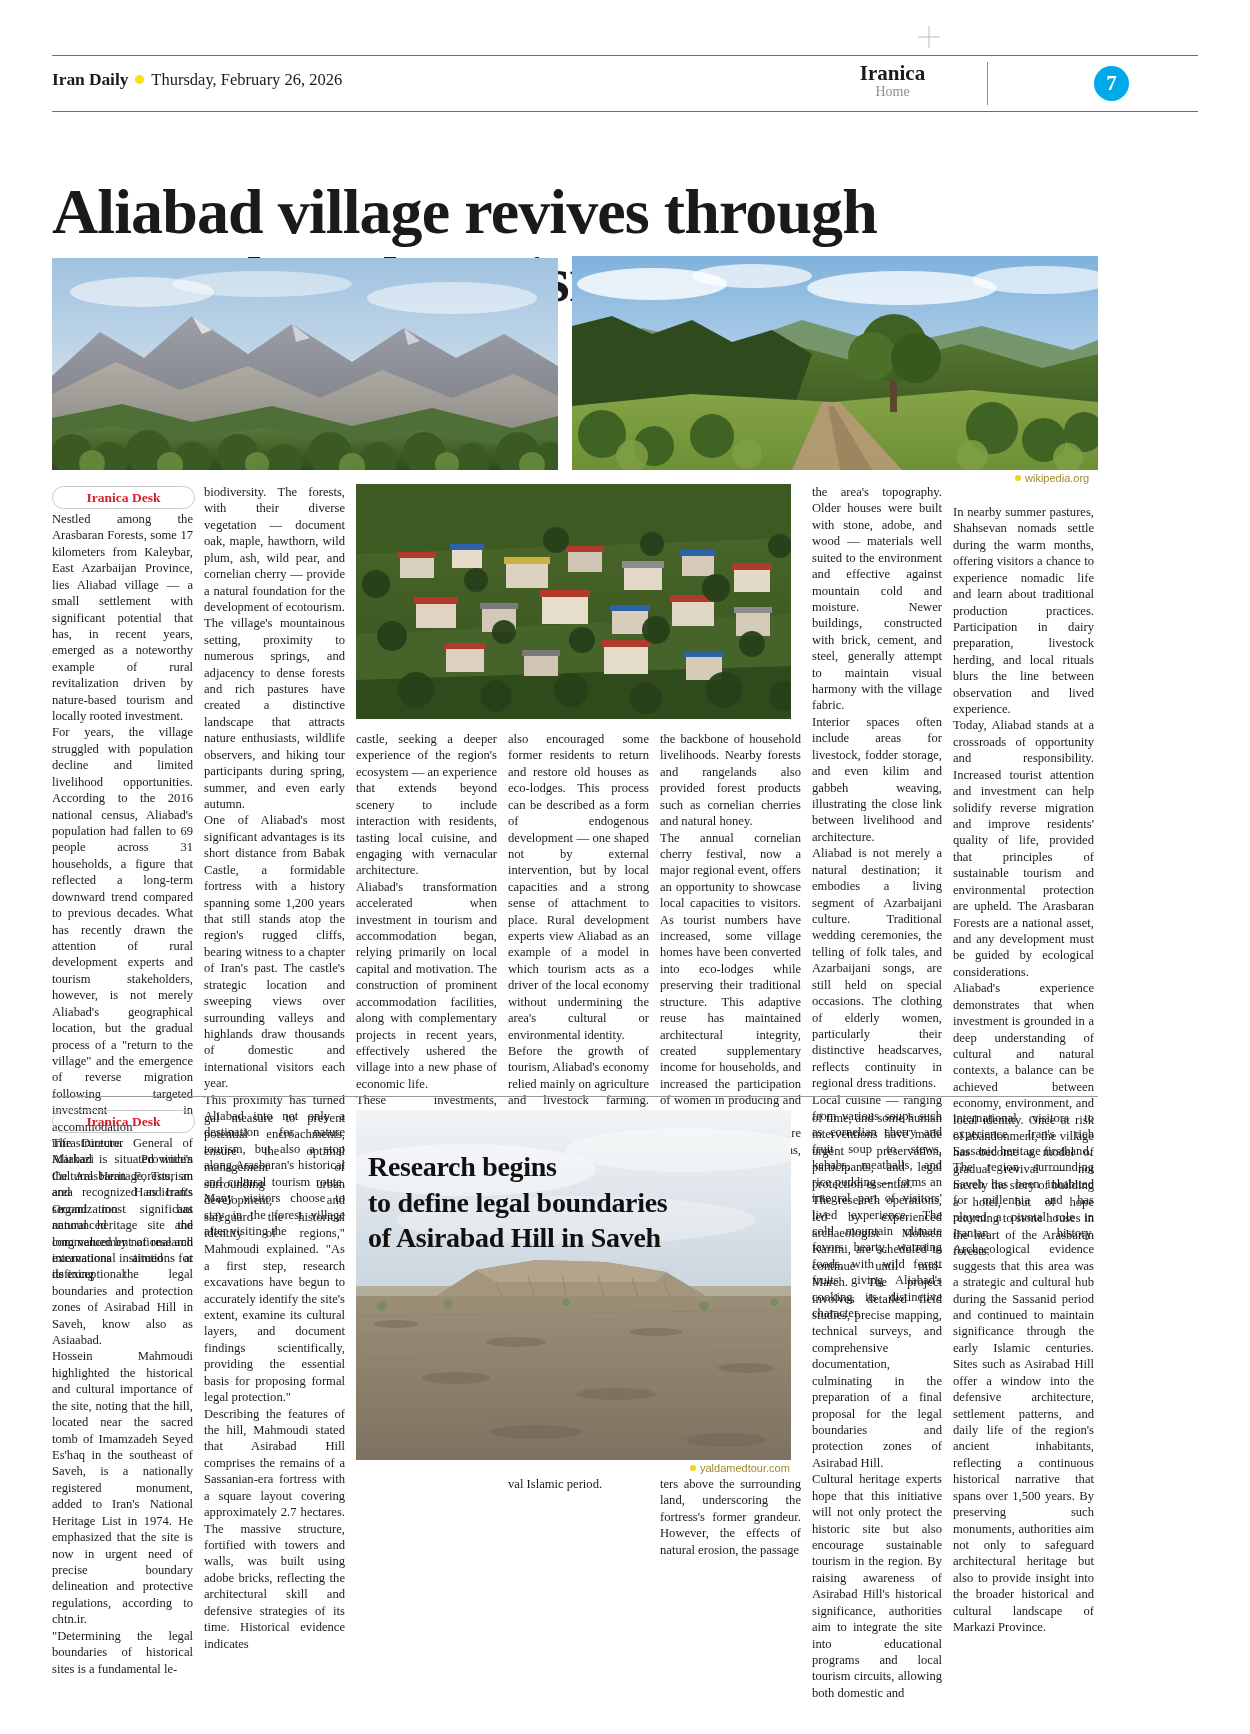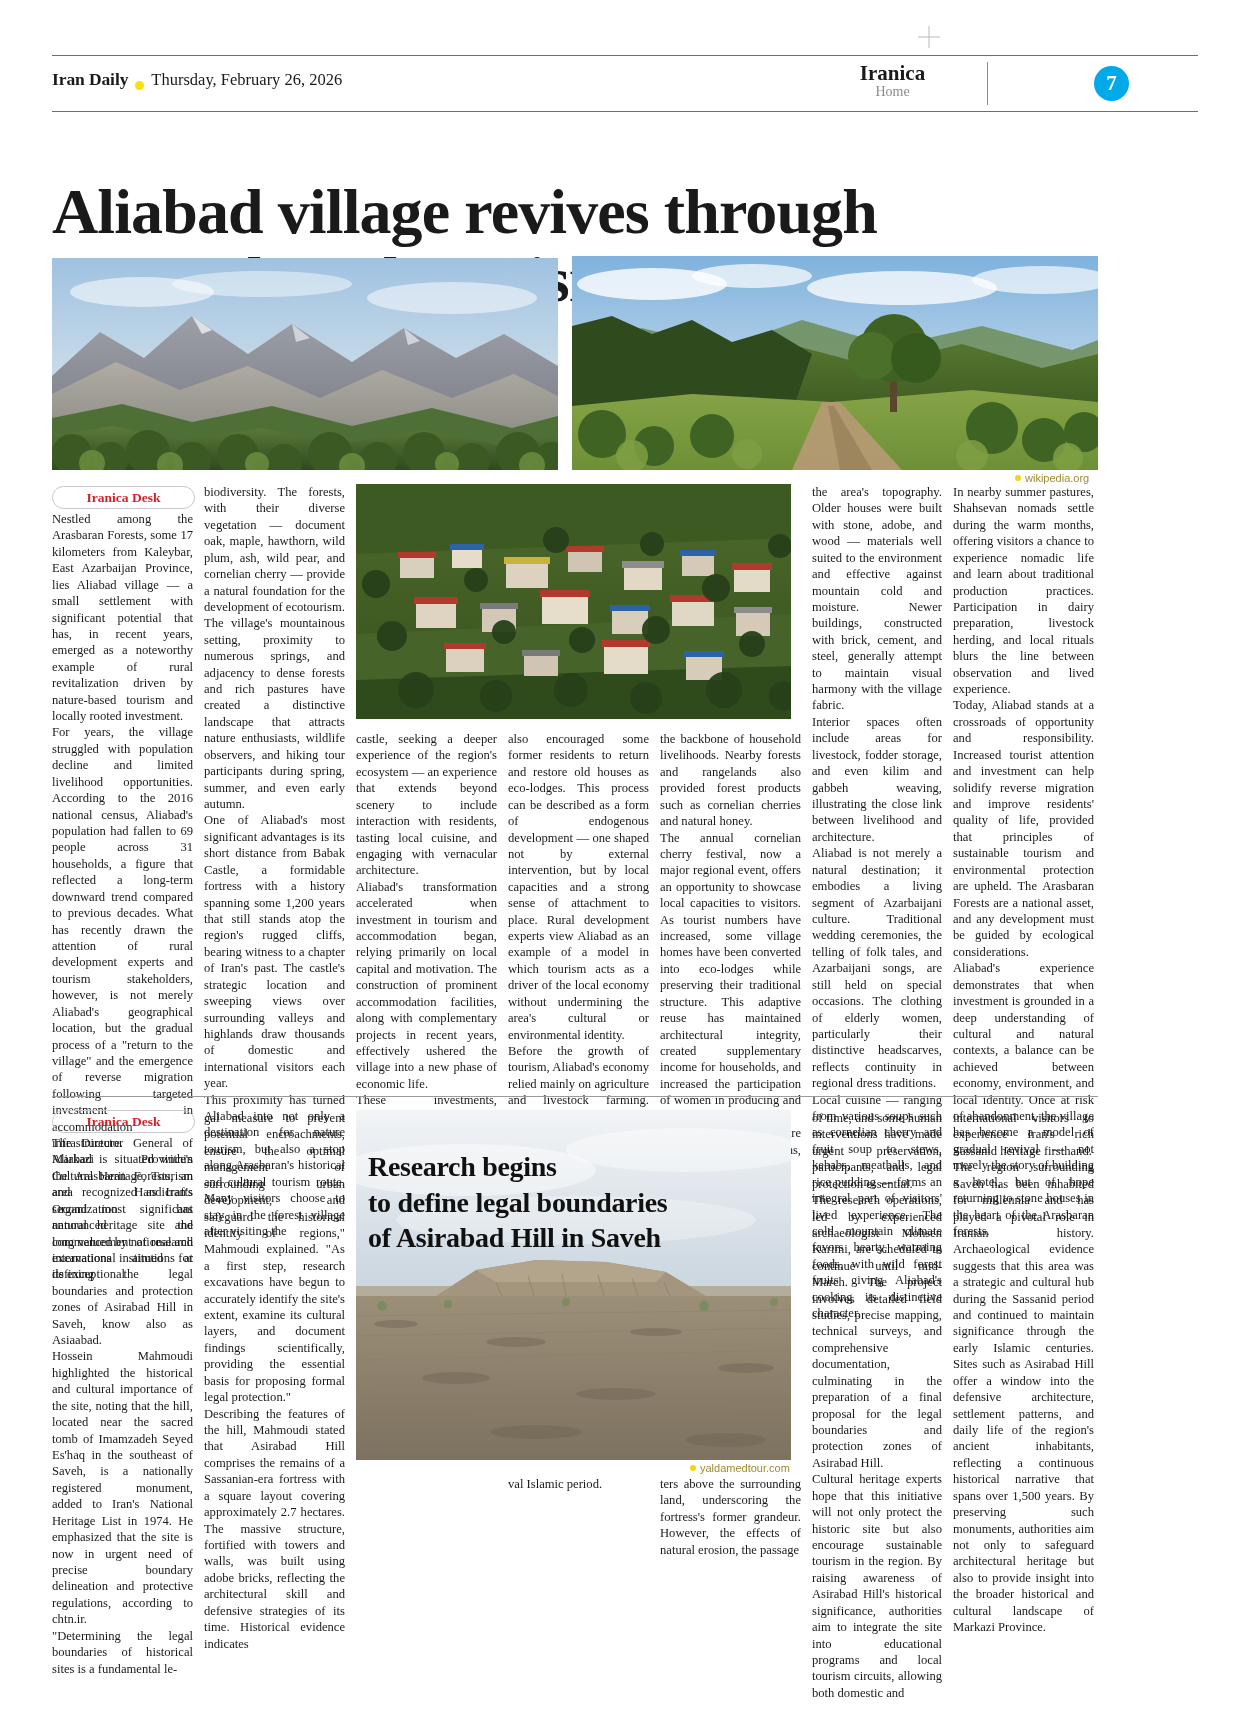--- a/index.html
+++ b/index.html
@@ -13,21 +13,21 @@
   
   .cropmark{position:absolute;width:22px;height:22px;}
   .cropmark:before,.cropmark:after{content:"";position:absolute;background:#b9b9b9;}
   .cropmark:before{left:50%;top:0;width:1px;height:100%;transform:translateX(-50%);}
   .cropmark:after{top:50%;left:0;height:1px;width:100%;transform:translateY(-50%);}
 
   
   .masthead{position:absolute;left:52px;top:55px;width:1146px;
             border-top:1.5px solid #6f6f6f;border-bottom:1.5px solid #6f6f6f;
             height:55px;}
-  .mh-left{position:absolute;left:0;top:13px;display:flex;align-items:flex-end;gap:7px;white-space:nowrap;}
+  .mh-left{position:absolute;left:0;top:13px;display:flex;align-items:center;gap:7px;white-space:nowrap;}
   .mh-brand{font-weight:bold;font-size:17.5px;letter-spacing:-0.1px;}
   .mh-dot{width:9px;height:9px;border-radius:50%;background:#f4e211;display:inline-block;}
   .mh-date{font-size:16.5px;}
   .mh-section{position:absolute;left:768px;top:6px;width:145px;text-align:center;}
   .mh-section-title{font-weight:bold;font-size:21px;line-height:1.05;}
   .mh-section-sub{font-size:14px;color:#8d8d8d;line-height:1.2;}
   .mh-rule{position:absolute;left:935px;top:6px;width:1px;height:43px;background:#8d8d8d;}
   .pagebadge{position:absolute;left:1042px;top:10px;width:35px;height:35px;border-radius:50%;
              background:#00a9e8;color:#fff;font-weight:bold;font-size:21px;
              display:flex;align-items:center;justify-content:center;}
@@ -308,21 +308,21 @@
       <p>the backbone of household livelihoods. Nearby forests and rangelands also provided forest products such as cornelian cherries and natural honey.</p>
       <p>The annual cornelian cherry festival, now a major regional event, offers an opportunity to showcase local capacities to visitors. As tourist numbers have increased, some village homes have been converted into eco-lodges while preserving their traditional structure. This adaptive reuse has maintained architectural integrity, created supplementary income for households, and increased the participation of women in producing and selling local goods.</p>
       <p>Aliabad's architecture reflects climatic conditions, livelihood patterns, and</p>
     </div>
   <div class="col" style="left:812px;top:484px;width:130px;height:597px;">
       <p>the area's topography. Older houses were built with stone, adobe, and wood — materials well suited to the environment and effective against mountain cold and moisture. Newer buildings, constructed with brick, cement, and steel, generally attempt to maintain visual harmony with the village fabric.</p>
       <p>Interior spaces often include areas for livestock, fodder storage, and even kilim and gabbeh weaving, illustrating the close link between livelihood and architecture.</p>
       <p>Aliabad is not merely a natural destination; it embodies a living segment of Azarbaijani culture. Traditional wedding ceremonies, the telling of folk tales, and Azarbaijani songs, are still held on special occasions. The clothing of elderly women, particularly their distinctive headscarves, reflects continuity in regional dress traditions.</p>
       <p>Local cuisine — ranging from various soups such as cornelian cherry and fruit soup to stews, kebabs, meatballs, and rice pudding — forms an integral part of visitors' lived experience. The cold mountain climate favors hearty, warming foods, with wild forest fruits giving Aliabad's cooking its distinctive character.</p>
     </div>
-  <div class="col" style="left:953px;top:484px;width:141px;height:597px;">
+  <div class="col" style="left:953px;top:504px;width:141px;height:597px;">
       <p>In nearby summer pastures, Shahsevan nomads settle during the warm months, offering visitors a chance to experience nomadic life and learn about traditional production practices. Participation in dairy preparation, livestock herding, and local rituals blurs the line between observation and lived experience.</p>
       <p>Today, Aliabad stands at a crossroads of opportunity and responsibility. Increased tourist attention and investment can help solidify reverse migration and improve residents' quality of life, provided that principles of sustainable tourism and environmental protection are upheld. The Arasbaran Forests are a national asset, and any development must be guided by ecological considerations.</p>
       <p>Aliabad's experience demonstrates that when investment is grounded in a deep understanding of cultural and natural contexts, a balance can be achieved between economy, environment, and local identity. Once at risk of abandonment, the village has become a model of gradual revival — not merely the story of building a hotel, but of hope returning to stone houses in the heart of the Arasbaran forests.</p>
     </div>
 
   <div class="hr" style="left:52px;top:1096px;width:1046px;"></div>
 
   <div class="deskpill" style="position:absolute;left:52px;top:1110px;width:141px;">
     <span>Iranica Desk</span>
   </div>

